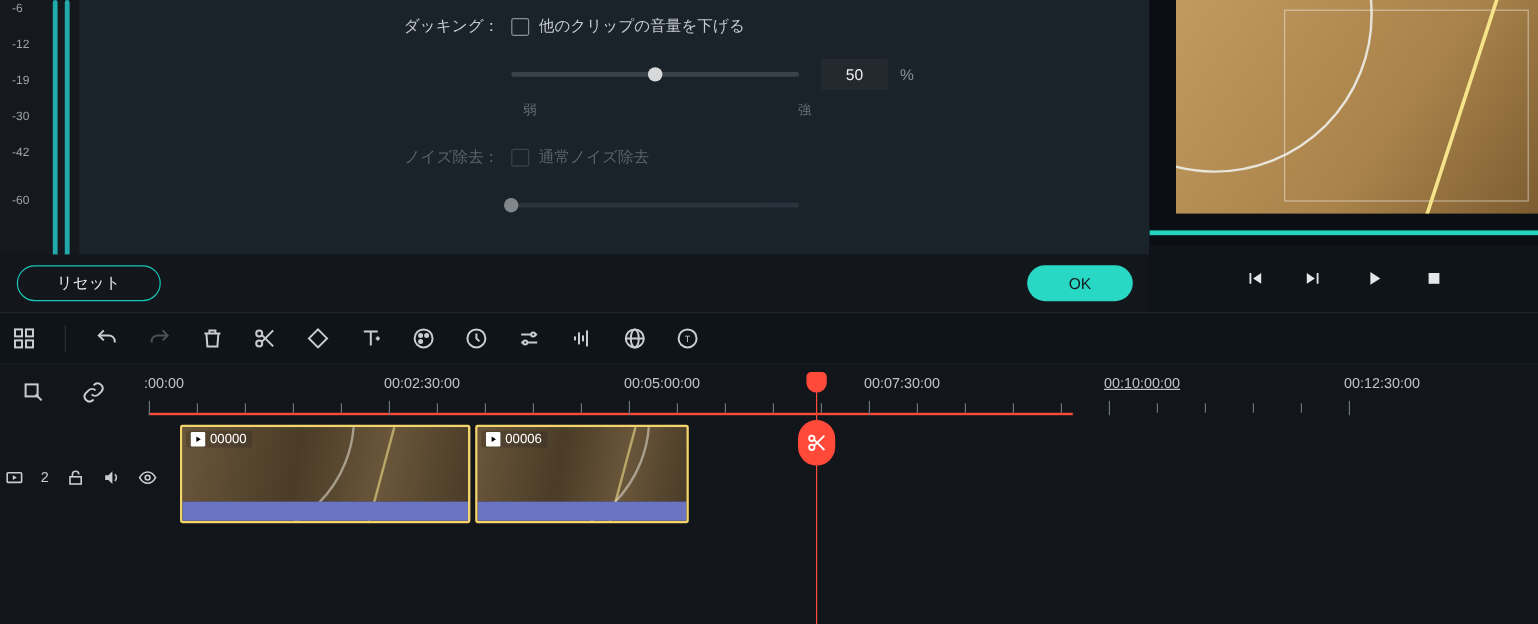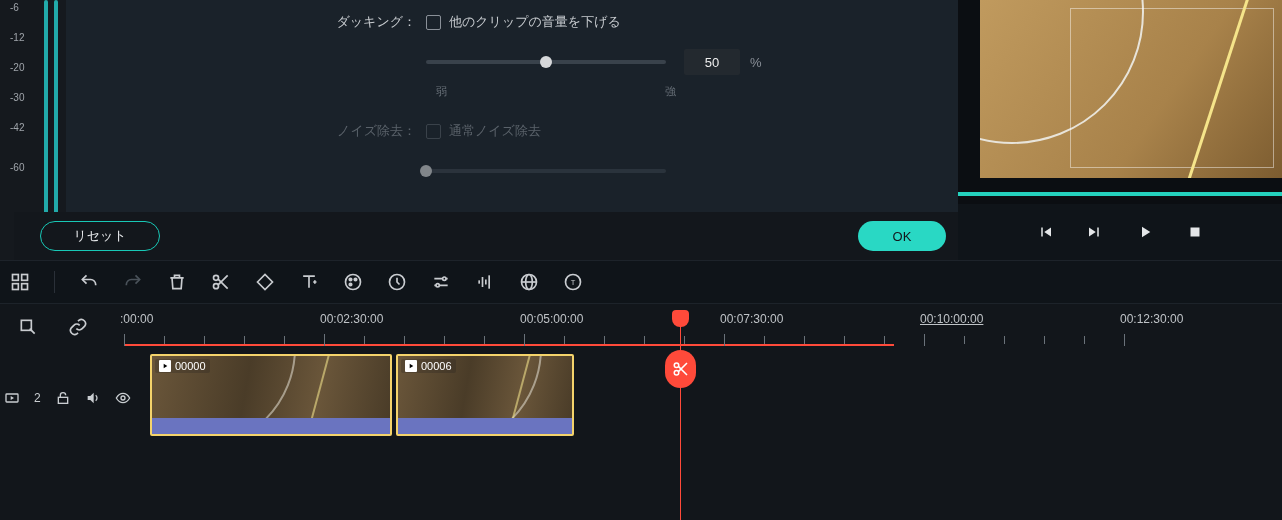--- a/index.html
+++ b/index.html
@@ -92,24 +92,23 @@
     margin-right: 10px;
   }
   .slider-unit { font-size: 13px; color: #8a9098; }
   .wk-lbls { display:flex; width:240px; font-size:11px; color:#6a727a; margin-left:350px; justify-content: space-between; margin-bottom:14px;}
   .panel-footer {
     position: absolute;
     left: -66px; right: 0; bottom: 0;
     height: 48px;
     background: #13171c;
     display: flex; align-items: center;
-    padding: 0 26px;
+    padding: 0 14px;
     justify-content: space-between;
     width: calc(100% + 66px);
-    margin-left: 14px;
   }
   .btn {
     height: 30px;
     border-radius: 15px;
     display: flex; align-items: center; justify-content: center;
     font-size: 13px;
     cursor: pointer;
   }
   .btn-reset {
     width: 120px;
@@ -243,21 +242,21 @@
 </head>
 <body>
 
 <div class="top">
 
   <div class="db-meter">
     <div class="db-bar" style="left:44px;"></div>
     <div class="db-bar" style="left:54px;"></div>
     <span class="db-tick" style="top:2px">-6</span>
     <span class="db-tick" style="top:32px">-12</span>
-    <span class="db-tick" style="top:62px">-20</span>
+    <span class="db-tick" style="top:62px">-19</span>
     <span class="db-tick" style="top:92px">-30</span>
     <span class="db-tick" style="top:122px">-42</span>
     <span class="db-tick" style="top:162px">-60</span>
   </div>
 
   <div class="panel">
     <div class="row row-sl">
       <div class="lbl">ダッキング：</div>
       <span class="chk"></span>
       <span class="chk-lbl">他のクリップの音量を下げる</span>

